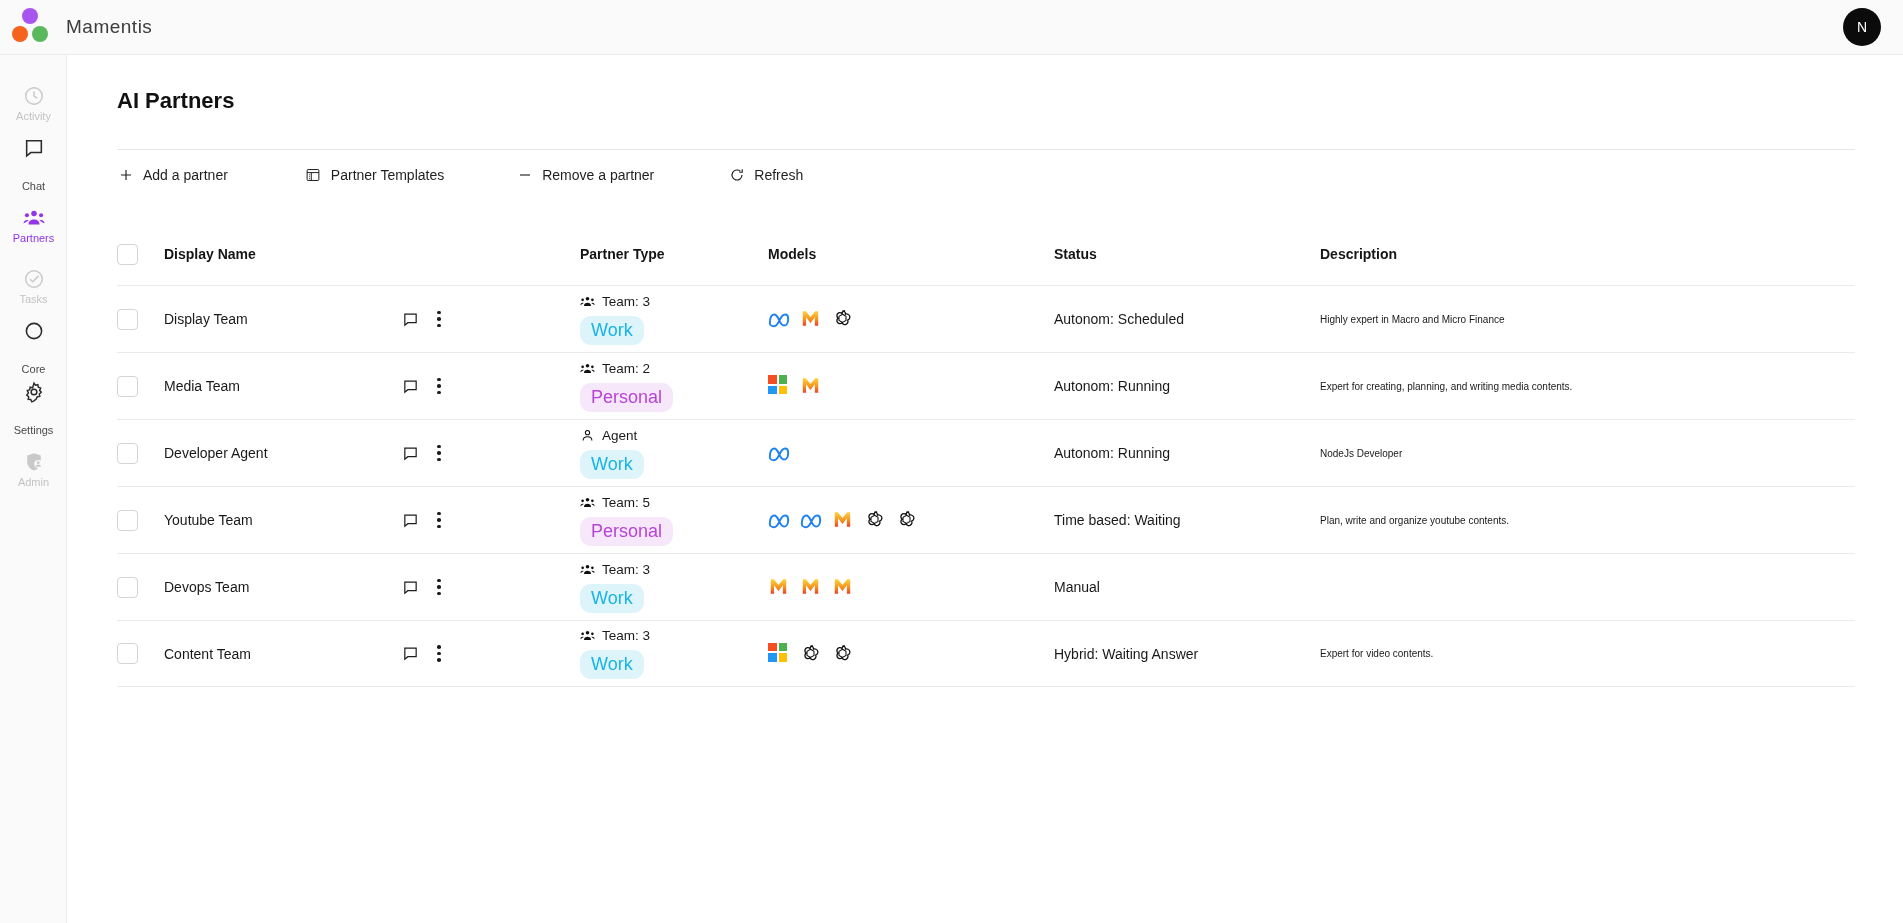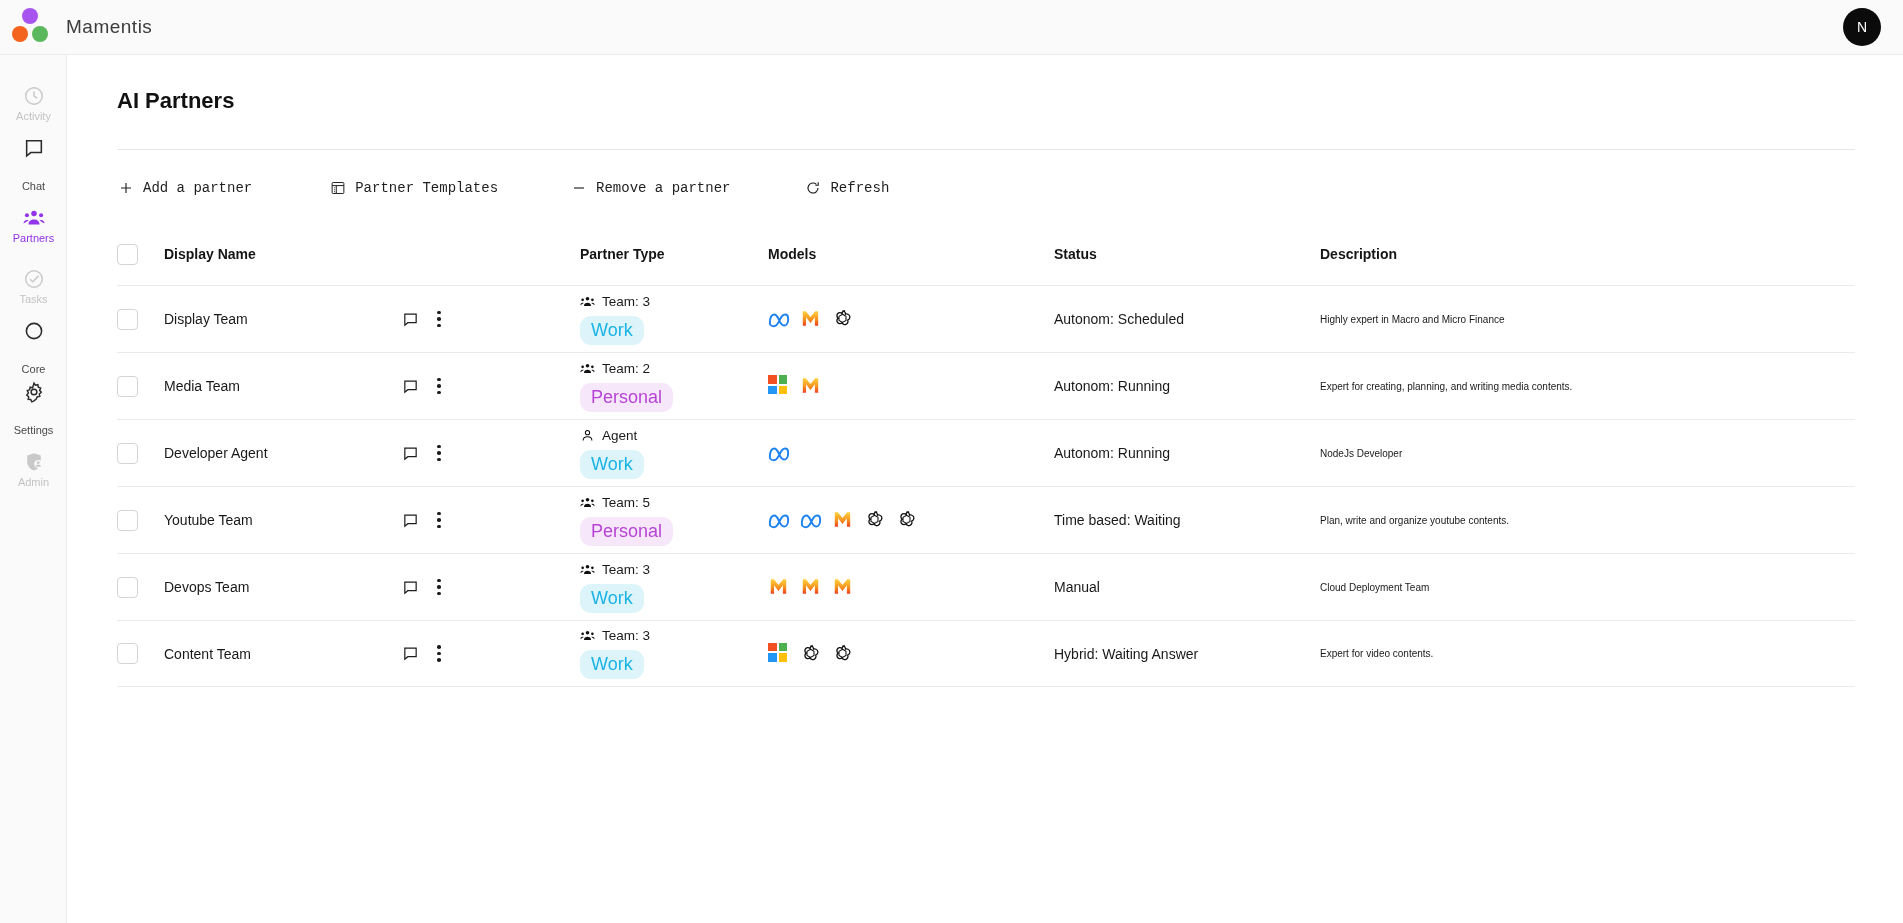--- a/index.html
+++ b/index.html
@@ -71,22 +71,22 @@
     position: absolute; left: 50px; top: 33px;
     font-size: 22px; font-weight: 700; color: #111111;
   }
   .divider-top {
     position: absolute; left: 50px; top: 94px;
     width: 1738px; height: 1px; background: #e6e6e6;
   }
 
   
   .cmdbar {
-    position: absolute; left: 50px; top: 113px;
-    width: 1738px; height: 40px; display: flex; align-items: center; font-family: Liberation Mono, monospace;
+    position: absolute; left: 50px; top: 104px;
+    width: 1738px; height: 40px; display: flex; 
   }
   .cmd-btn {
     display: flex; align-items: center; gap: 9px;
     font-size: 14px; color: #1f1f1f; cursor: pointer;
     height: 32px;
   }
   .cmd-ico {
     width: 17px; height: 17px; display: flex;
     align-items: center; justify-content: center; color: #1f1f1f;
   }
@@ -550,21 +550,20 @@
                   <linearGradient id="gmg" x1="0" y1="0" x2="0" y2="1">
                     <stop offset="0%" stop-color="#ffd23f"></stop>
                     <stop offset="55%" stop-color="#f7941e"></stop>
                     <stop offset="100%" stop-color="#ef3e23"></stop>
                   </linearGradient>
                 </defs>
                 <path d="M3.2 3.6h3.4l5.4 6.6 5.4-6.6h3.4v16.8h-3.8v-9.9L12 17.2 6.9 10.5v9.9H3.2z" fill="url(#gmg)"></path>
               </svg></span>
           </div>
           <div class="c-status">Manual</div>
-          <div class="c-desc">Cloud Deployment Team</div>
         </div>
         <div class="row">
           <div class="c-check">
             <div class="checkbox"></div>
           </div>
           <div class="c-name">Content Team</div>
           <div class="c-acts">
             <span class="icon-btn">
               <svg viewBox="0 0 24 24" fill="none" stroke="currentColor" stroke-width="1.7" width="17" height="17">
                 <path d="M4 4.5h16v12H8.2L4 20V4.5z"></path>

